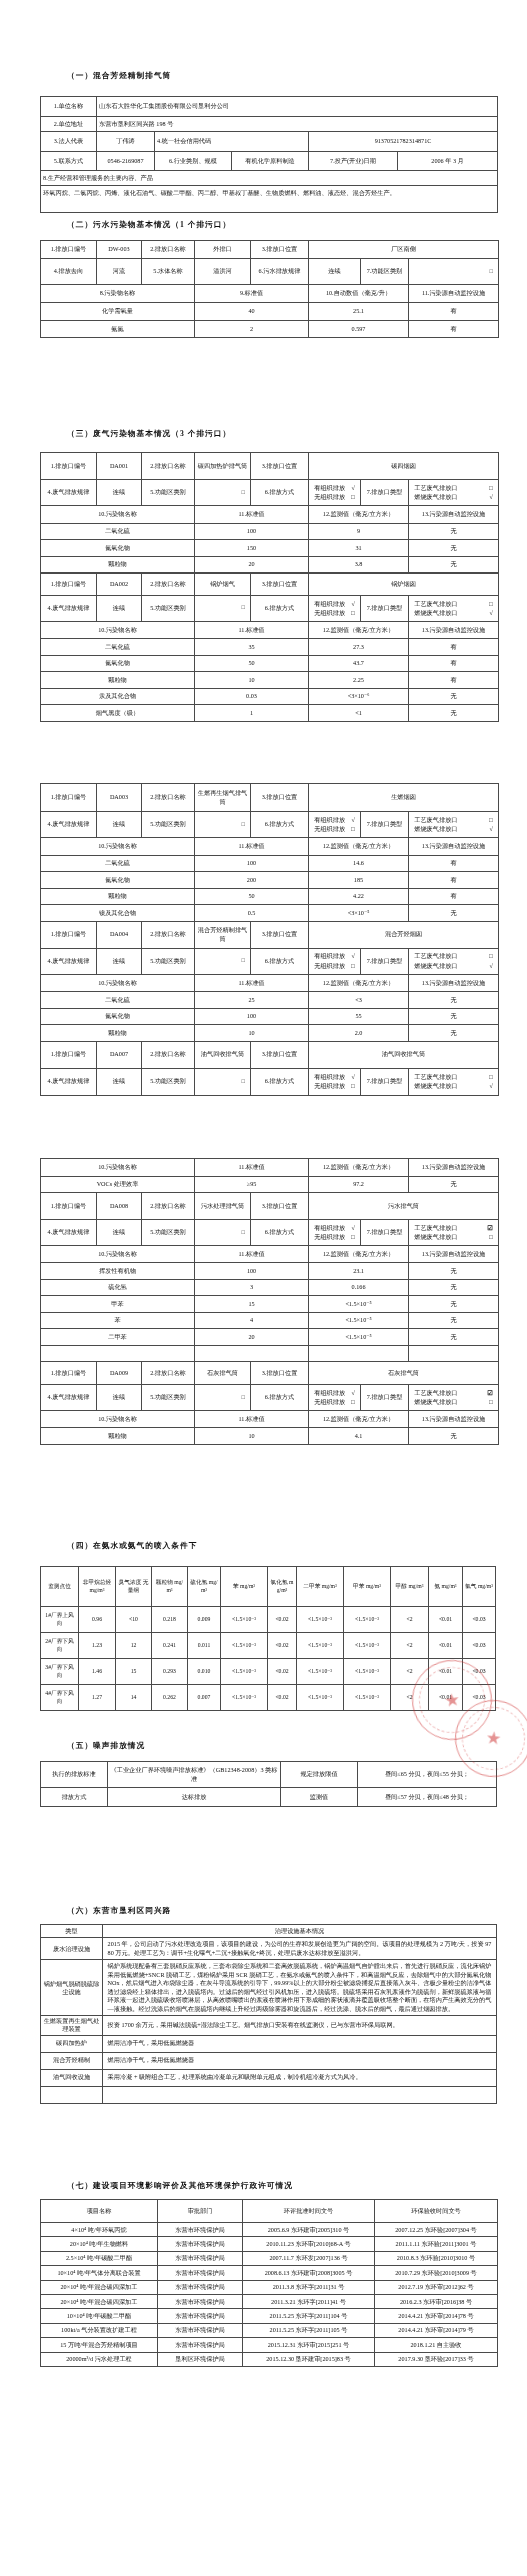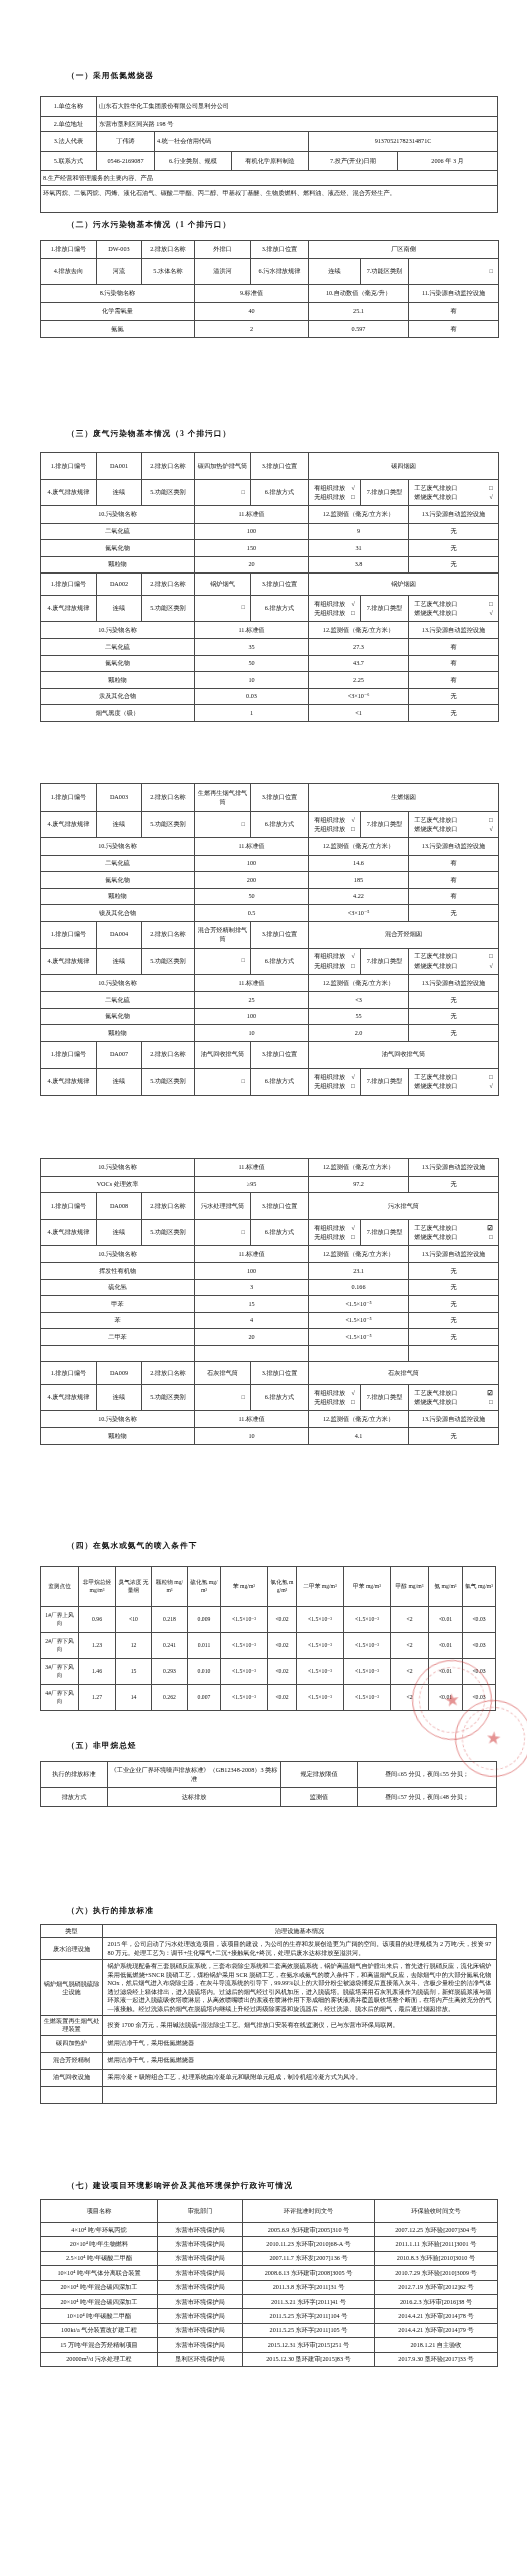--- a/index.html
+++ b/index.html
@@ -27,21 +27,21 @@
   .seal::after{content:"★";color:rgba(204,40,40,.5);font-size:17.5px;}
   .seal .ring{position:absolute;inset:6.2px;border:0.5px dashed rgba(204,40,40,.35);border-radius:50%;}
   .hdr td{font-weight:normal;}
 </style>
 </head>
 <body>
 
 <div id="page">
 
 
-  <div id="h1" class="h">（一）采用低氮燃烧器</div>
+  <div id="h1" class="h">（一）混合芳烃精制排气筒</div>
   <table id="t1" class="t">
     <colgroup>
         <col style="width:56px">
         <col style="width:58px">
         <col style="width:77px">
         <col style="width:77px">
         <col style="width:89px">
         <col style="width:100px">
       </colgroup>
     <tbody>
@@ -760,21 +760,21 @@
           <td>&lt;0.02</td>
           <td>&lt;1.5×10⁻³</td>
           <td>&lt;1.5×10⁻³</td>
           <td>&lt;2</td>
           <td>&lt;0.01</td>
           <td>&lt;0.03</td>
         </tr>
       </tbody>
   </table>
 
-  <div id="h5" class="h">（五）非甲烷总烃</div>
+  <div id="h5" class="h">（五）噪声排放情况</div>
   <table id="t5" class="t">
     <colgroup>
         <col style="width:67px">
         <col style="width:173px">
         <col style="width:77px">
         <col style="width:139px">
       </colgroup>
     <tbody>
         <tr style="height:26px">
       <td>执行的排放标准</td>
@@ -791,21 +791,21 @@
   </tbody>
     </table>
 
   <div id="seal1" class="seal">
       <span class="ring"></span>
     </div>
   <div id="seal2" class="seal">
       <span class="ring"></span>
     </div>
 
-  <div id="h6" class="h">（六）执行的排放标准</div>
+  <div id="h6" class="h">（六）东营市垦利区同兴路</div>
   <table id="t6" class="t">
     <colgroup>
         <col style="width:62px">
         <col style="width:394px">
       </colgroup>
     <tbody>
         <tr class="hdr" style="height:13px">
       <td>类型</td>
       <td>治理设施基本情况</td>
     </tr>

